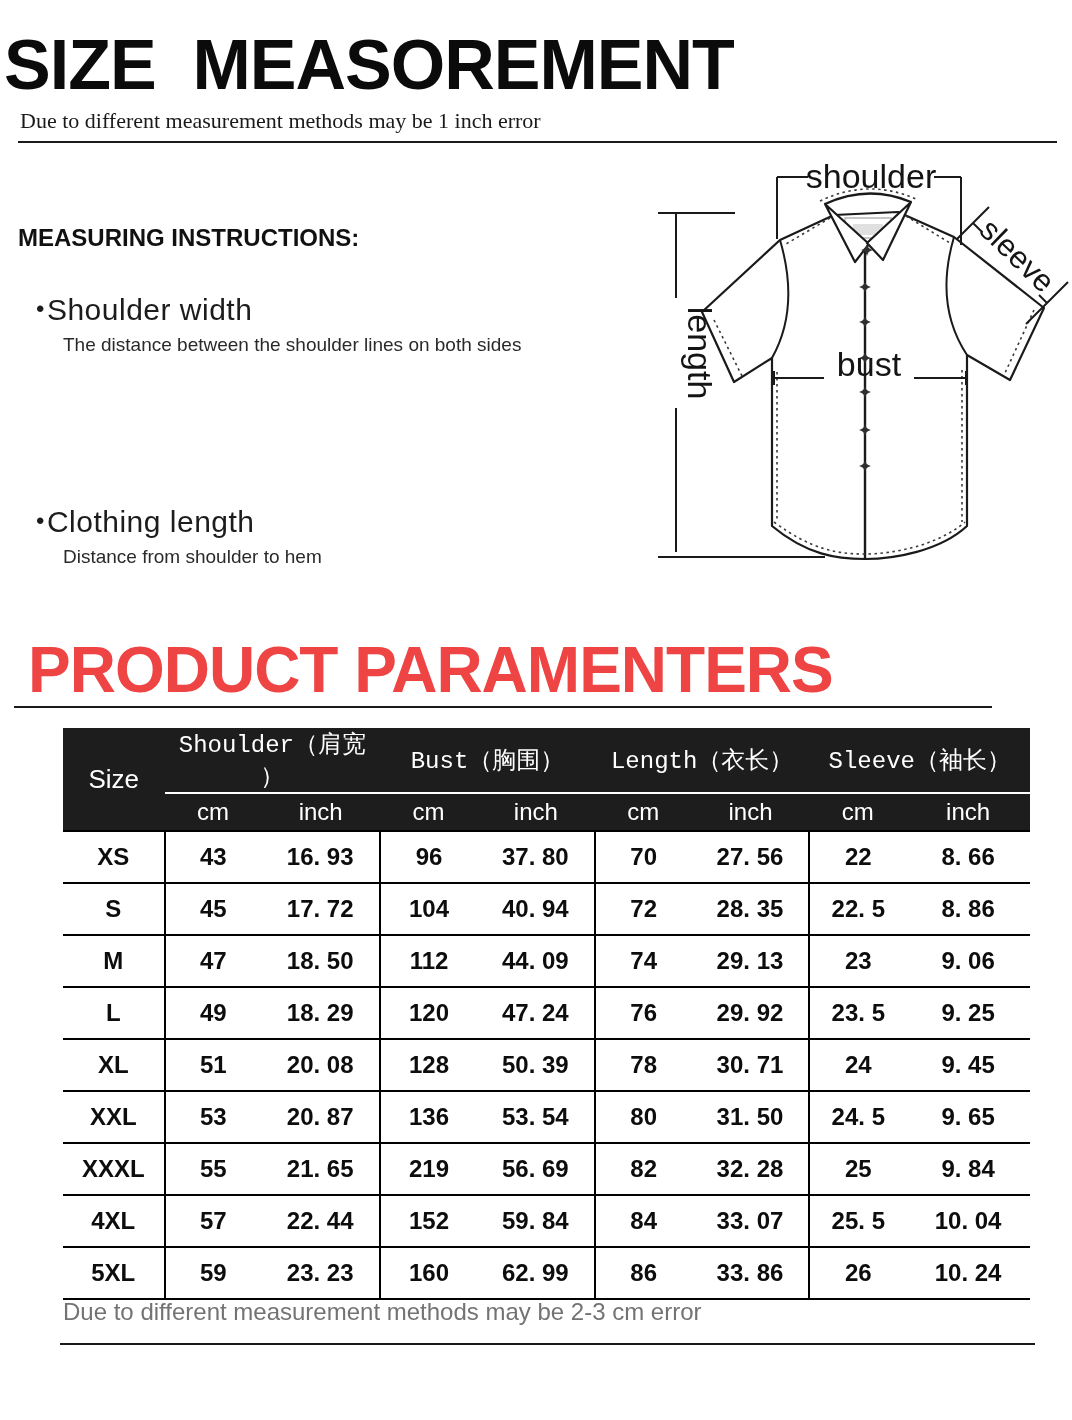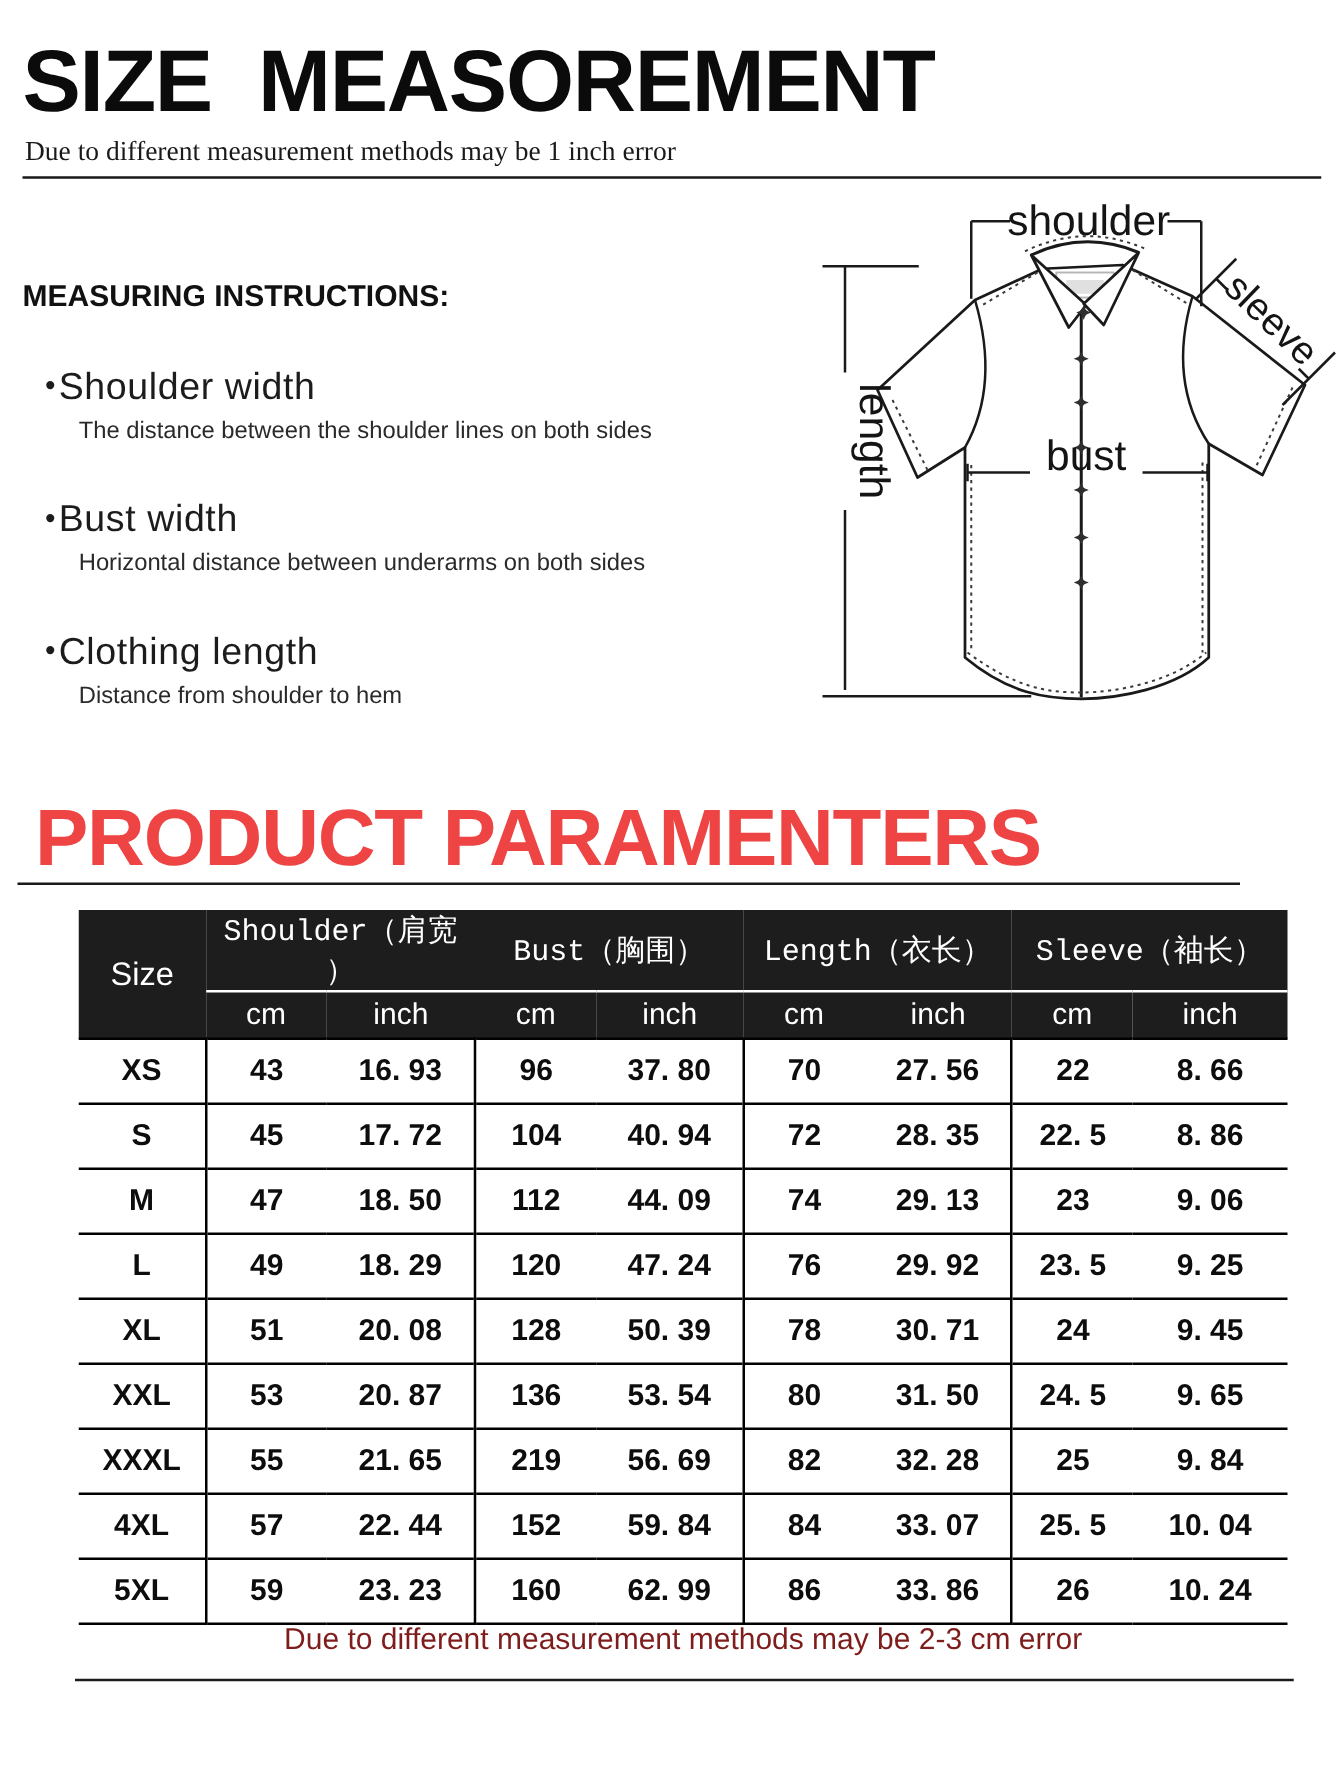--- a/index.html
+++ b/index.html
@@ -1,21 +1,21 @@
 <!DOCTYPE html>
 <html><head>
 <meta charset="utf-8">
 <style>
   html,body{margin:0;padding:0;background:#fff;}
   #canvas{position:relative;width:1072px;height:1420px;background:#ffffff;overflow:hidden;
           font-family:"Liberation Sans","DejaVu Sans",sans-serif;color:#000;}
   .rule{position:absolute;height:2px;background:#1a1a1a;}
 
   
-  .title1{position:absolute;left:18px;top:30px;font-size:70px;line-height:70px;font-weight:900;
+  .title1{position:absolute;left:4px;top:30px;font-size:70px;line-height:70px;font-weight:900;
           letter-spacing:-1px;white-space:pre;color:#0b0b0b;}
   .subtitle{position:absolute;left:20px;top:108px;font-size:22px;
             font-family:"Liberation Serif","DejaVu Serif",serif;color:#1a1a1a;}
   .rule-top{left:18px;top:141px;width:1039px;}
   .title2{position:absolute;left:28px;top:638px;font-size:64px;line-height:64px;font-weight:900;
           letter-spacing:-1px;color:#ef4444;}
   .rule-mid{left:14px;top:706px;width:978px;}
 
   
   .mi-heading{position:absolute;left:18px;top:224px;font-size:24px;font-weight:800;color:#111;}
@@ -39,42 +39,38 @@
   .size-table thead th{background:#1d1d1d;color:#fff;font-weight:400;}
   .th-size{font-size:26px;}
   .th-group{font-size:24px;height:46px;border-bottom:2px solid #ffffff;font-family:Liberation Mono, monospace;}
   .th-unit{font-size:24px;height:36px;margin-top:47px;}
   .size-table tbody td{height:50px;border-top:2px solid #000;font-size:24px;font-weight:600;
                        color:#0d0d0d;}
   .size-table tbody tr:last-child td{border-bottom:2px solid #000;}
   td.vr{border-right:2px solid #000;}
   td.c-size{font-weight:700;}
 
-  .note{position:absolute;left:63px;top:1298px;width:967px;text-align:center;font-size:24px;
-        color:#7f1d1d;}
+  .note{position:absolute;left:63px;top:1298px;width:967px;font-size:24px;
+        color:#737373;}
   .rule-bottom{left:60px;top:1343px;width:975px;}
 </style>
 </head>
 <body>
 
 <div id="canvas">
 
   <div class="title1">SIZE  MEASOREMENT</div>
   <div class="subtitle">Due to different measurement methods may be 1 inch error</div>
   <div class="rule rule-top"></div>
 
   <div class="mi-heading">MEASURING INSTRUCTIONS:</div>
 
   <div class="mi-item" style="top:293px">
     <div class="mi-term"><span class="mi-bullet">•</span><span>Shoulder width</span></div>
     <div class="mi-desc">The distance between the shoulder lines on both sides</div>
-  </div>
-  <div class="mi-item" style="top:399px">
-    <div class="mi-term"><span class="mi-bullet">•</span><span>Bust width</span></div>
-    <div class="mi-desc">Horizontal distance between underarms on both sides</div>
   </div>
   <div class="mi-item" style="top:505px">
     <div class="mi-term"><span class="mi-bullet">•</span><span>Clothing length</span></div>
     <div class="mi-desc">Distance from shoulder to hem</div>
   </div>
 
   <svg class="shirt" viewBox="0 0 450 470" aria-hidden="true">
     <defs>
       <path id="btn" d="M0,-6 C1.6,-1.6 1.6,-1.6 6,0 C1.6,1.6 1.6,1.6 0,6 C-1.6,1.6 -1.6,1.6 -6,0 C-1.6,-1.6 -1.6,-1.6 0,-6 Z"></path>
     </defs>

